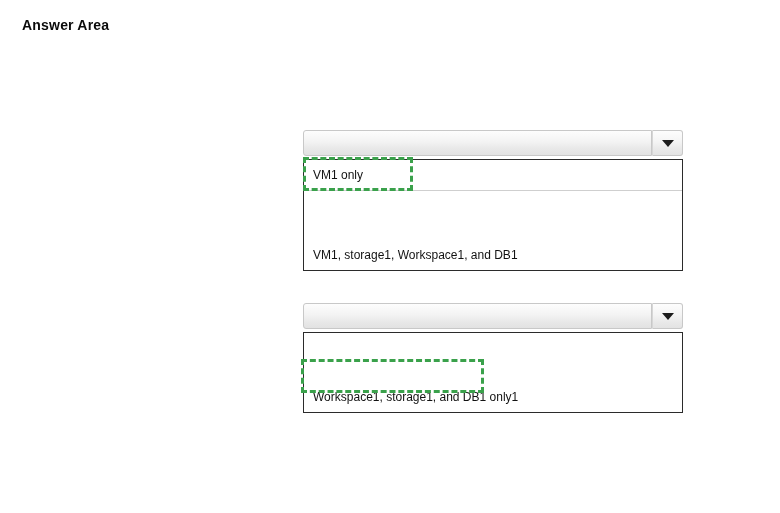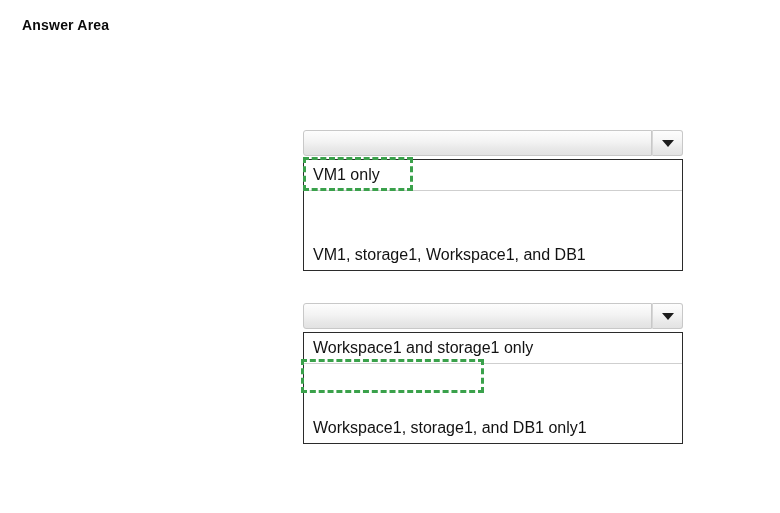--- a/index.html
+++ b/index.html
@@ -84,21 +84,21 @@
     background: #ffffff;
   }
   .option-row {
     position: relative;
     height: 31px;
     box-sizing: border-box;
     border-bottom: 1px solid #cfcfcf;
     display: flex;
     align-items: center;
     padding-left: 9px;
-    font-size: 16px;
+    font-size: 12px;
     line-height: 1;
     color: #121212;
     white-space: nowrap;
     background: #ffffff;
   }
   .option-row:last-child {
     border-bottom: none;
     margin-top: 48px;
   }
 
@@ -147,20 +147,19 @@
 <div class="qblock" id="block-destinations">
 
   <div class="combo">
     <div class="combo-field"></div>
     <div class="combo-button">
       <span class="caret"></span>
     </div>
   </div>
 
   <div class="option-list">
-    <div class="option-row">Workspace1 and storage1 only</div>
     <div class="option-row">Workspace1, storage1, and DB1 only1</div>
   </div>
 
 </div>
 
 <div class="answer-marker" id="marker-data-sources"></div>
 <div class="answer-marker" id="marker-destinations"></div>
 
 </body></html>

